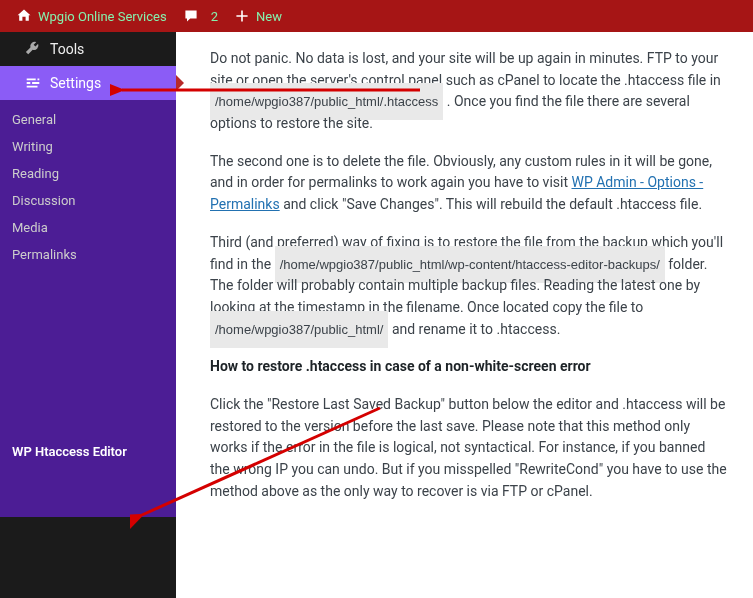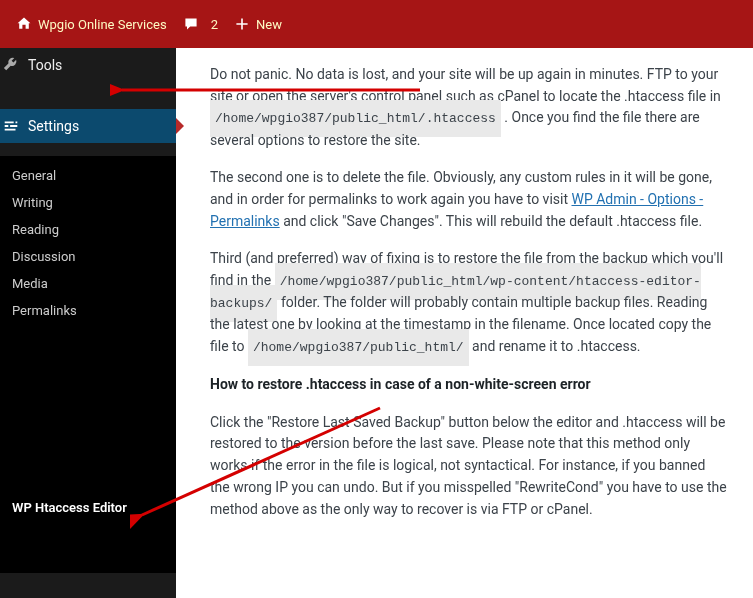--- a/index.html
+++ b/index.html
@@ -7,23 +7,23 @@
     font-family: -apple-system, BlinkMacSystemFont, "Segoe UI", Roboto, sans-serif;
     font-size: 13px;
     color: #444;
     background: #f1f1f1;
     width: 753px;
     height: 598px;
     overflow: hidden;
     position: relative;
   }
   .adminbar {
-    height: 48px;
+    height: 32px;
     background: #a61515;
-    color: #fef9c3;
+    color: #86efac;
     display: flex;
     align-items: center;
     padding-left: 8px;
     font-size: 13px;
   }
   .adminbar-item {
     display: flex;
     align-items: center;
     padding: 0 8px;
     height: 32px;
@@ -39,45 +39,43 @@
   .sidebar {
     width: 176px;
     background: #1b1b1b;
     color: #eee;
     font-size: 14px;
     position: relative;
   }
   .menu-top {
     display: flex;
     align-items: center;
-    padding: 8px 2px;
+    padding: 8px 24px;
     cursor: pointer;
   }
   .menu-top svg { margin-right: 8px; flex-shrink:0; }
   .menu-settings {
-    background: #0c4a6e;
+    background: #8b5cf6;
     color: #fff;
     position: relative;
-    margin-top: 27px;
   }
   .menu-settings::after {
     content: "";
     position: absolute;
     right: -8px;
     top: 50%;
     margin-top: -8px;
     width:0; height:0;
     border-top:8px solid transparent;
     border-bottom:8px solid transparent;
     border-left:8px solid #b72a2a;
   }
   .submenu {
-    background: #000000;
+    background: #4c1d95;
     padding: 6px 0 10px;
-    margin-top: 13px;
   }
   .submenu-item {
     padding: 6px 12px;
     font-size: 13px;
     color: #ccc;
     cursor: pointer;
   }
   .submenu-gap { height: 170px; }
   .submenu-bottom { color:#fff; font-weight:600; }
   .submenu-gap2 { height: 42px; }
@@ -86,21 +84,21 @@
     flex: 1;
     background: #fff;
     padding: 16px 26px 16px 34px;
     font-size: 14px;
     color: #3c434a;
     line-height: 1.55;
     overflow: hidden;
   }
   .content p { margin-bottom: 16px; }
   code {
-    font-family: Liberation Mono, monospace;
+    font-family: Liberation Sans, sans-serif;
     background: #e9e9e9;
     padding: 11px 5px;
     font-size: 13px;
   }
   a { color: #2271b1; text-decoration: underline; }
   strong { font-weight: 700; color:#1d2327; }
 
   
   .arrow {
     position: absolute;

